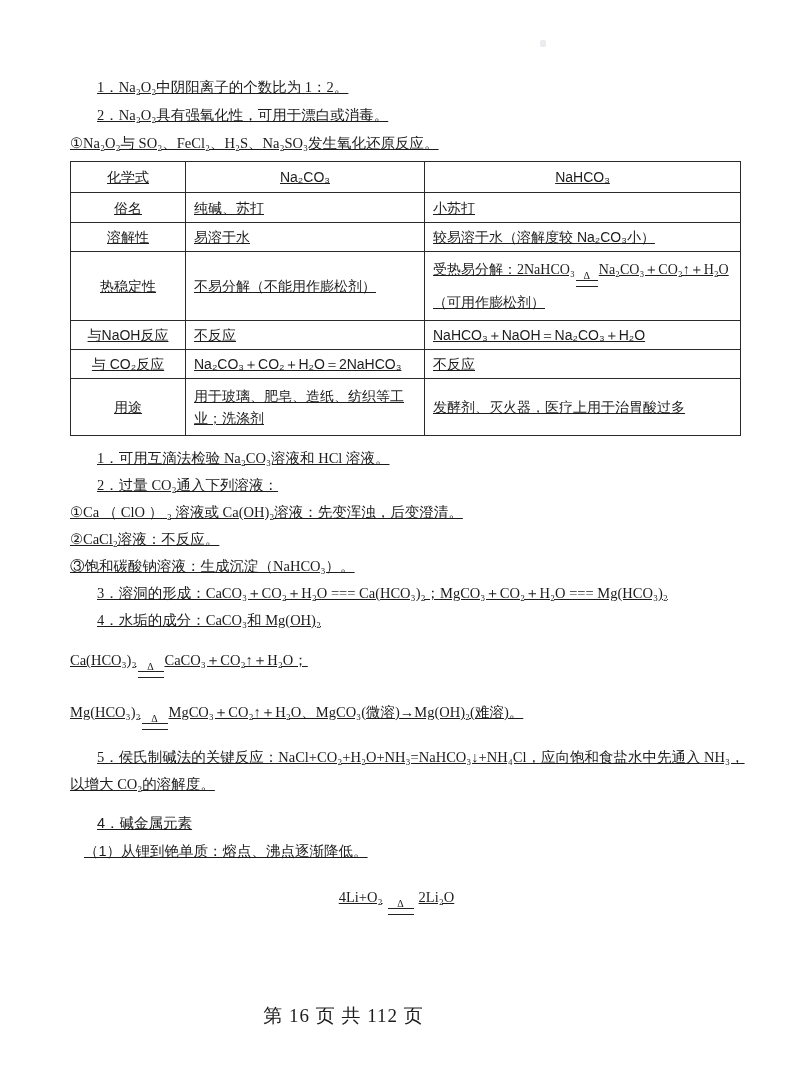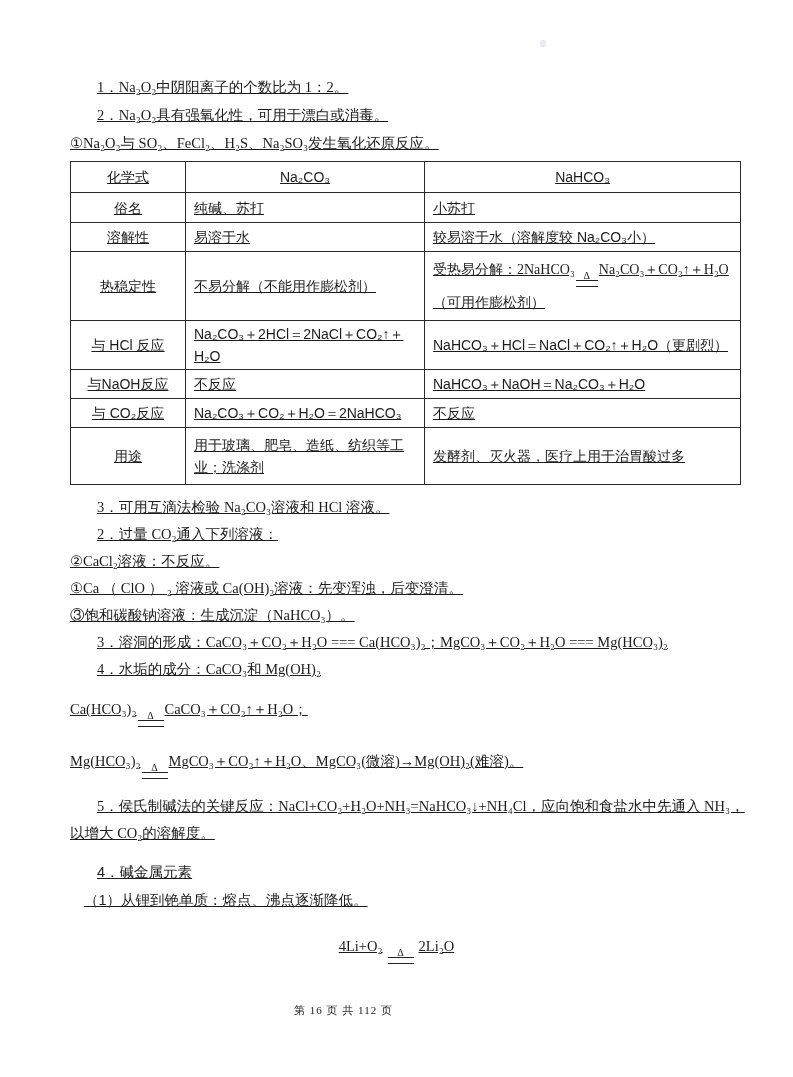--- a/index.html
+++ b/index.html
@@ -52,21 +52,21 @@
 
   .notes{margin-top:9px;}
   .notes p.t{line-height:27px;}
   .eqline{margin:0;font-size:14.5px;white-space:nowrap;line-height:20px;}
   .eq1{margin-top:16px;}
   .eq2{margin-top:24px;}
   .alkali{margin-top:12px;}
   .ctr-eq{text-align:center;margin-top:22px;padding-right:30px;}
   .footer{
     position:absolute;left:0;top:1003px;width:687px;text-align:center;
-    font-size:11px;letter-spacing:1px;
+    font-size:19px;letter-spacing:1px;
     font-family:"Liberation Serif","DejaVu Serif",serif;
   }
   .smudge{position:absolute;left:540px;top:40px;width:6px;height:7px;
           background:#e9ebee;border-radius:2px;}
 </style>
 </head>
 <body>
 
 <div class="page">
   <span class="smudge"></span>
@@ -98,48 +98,43 @@
         <td class="c1">热稳定性</td>
         <td class="c2">不易分解（不能用作膨松剂）</td>
         <td class="c3">
           <span class="cellline"><span class="frm">受热易分解：2NaHCO₃</span><span class="deq deq-s">
                   <span class="d">Δ</span>
                   <span class="bar"></span>
                 </span><span class="frm">Na₂CO₃＋CO₂↑＋H₂O</span></span>
           <span class="cellline">（可用作膨松剂）</span>
         </td>
       </tr>
-      <tr class="r4">
-        <td class="c1">与 HCl 反应</td>
-        <td class="c2 frm">Na₂CO₃＋2HCl＝2NaCl＋CO₂↑＋H₂O</td>
-        <td class="c3 frm">NaHCO₃＋HCl＝NaCl＋CO₂↑＋H₂O（更剧烈）</td>
-      </tr>
       <tr class="r5">
         <td class="c1">与NaOH反应</td>
         <td class="c2">不反应</td>
         <td class="c3 frm">NaHCO₃＋NaOH＝Na₂CO₃＋H₂O</td>
       </tr>
       <tr class="r6">
         <td class="c1">与 CO₂反应</td>
         <td class="c2 frm">Na₂CO₃＋CO₂＋H₂O＝2NaHCO₃</td>
         <td class="c3">不反应</td>
       </tr>
       <tr class="r7">
         <td class="c1">用途</td>
         <td class="c2">用于玻璃、肥皂、造纸、纺织等工业；洗涤剂</td>
         <td class="c3">发酵剂、灭火器，医疗上用于治胃酸过多</td>
       </tr>
     </tbody>
       </table>
 
     <div class="notes">
-      <p class="t serif ind">3．可用互滴法检验 Na₂CO₃溶液和 HCl 溶液。</p>
+      <p class="t serif ind">1．可用互滴法检验 Na₂CO₃溶液和 HCl 溶液。</p>
       <p class="t serif ind">2．过量 CO₂通入下列溶液：</p>
+      <p class="t serif">①Ca （ ClO ） ₂ 溶液或 Ca(OH)₂溶液：先变浑浊，后变澄清。</p>
       <p class="t serif">②CaCl₂溶液：不反应。</p>
-      <p class="t serif">①Ca （ ClO ） ₂ 溶液或 Ca(OH)₂溶液：先变浑浊，后变澄清。</p>
       <p class="t serif">③饱和碳酸钠溶液：生成沉淀（NaHCO₃）。</p>
       <p class="t serif ind">3．溶洞的形成：CaCO₃＋CO₂＋H₂O === Ca(HCO₃)₂；MgCO₃＋CO₂＋H₂O === Mg(HCO₃)₂</p>
       <p class="t serif ind">4．水垢的成分：CaCO₃和 Mg(OH)₂</p>
 
       <p class="eqline eq1"><span>Ca(HCO₃)₂</span><span class="deq">
             <span class="d">Δ</span>
             <span class="bar"></span>
           </span><span>CaCO₃＋CO₂↑＋H₂O；</span></p>
 
       <p class="eqline eq2"><span>Mg(HCO₃)₂</span><span class="deq">

